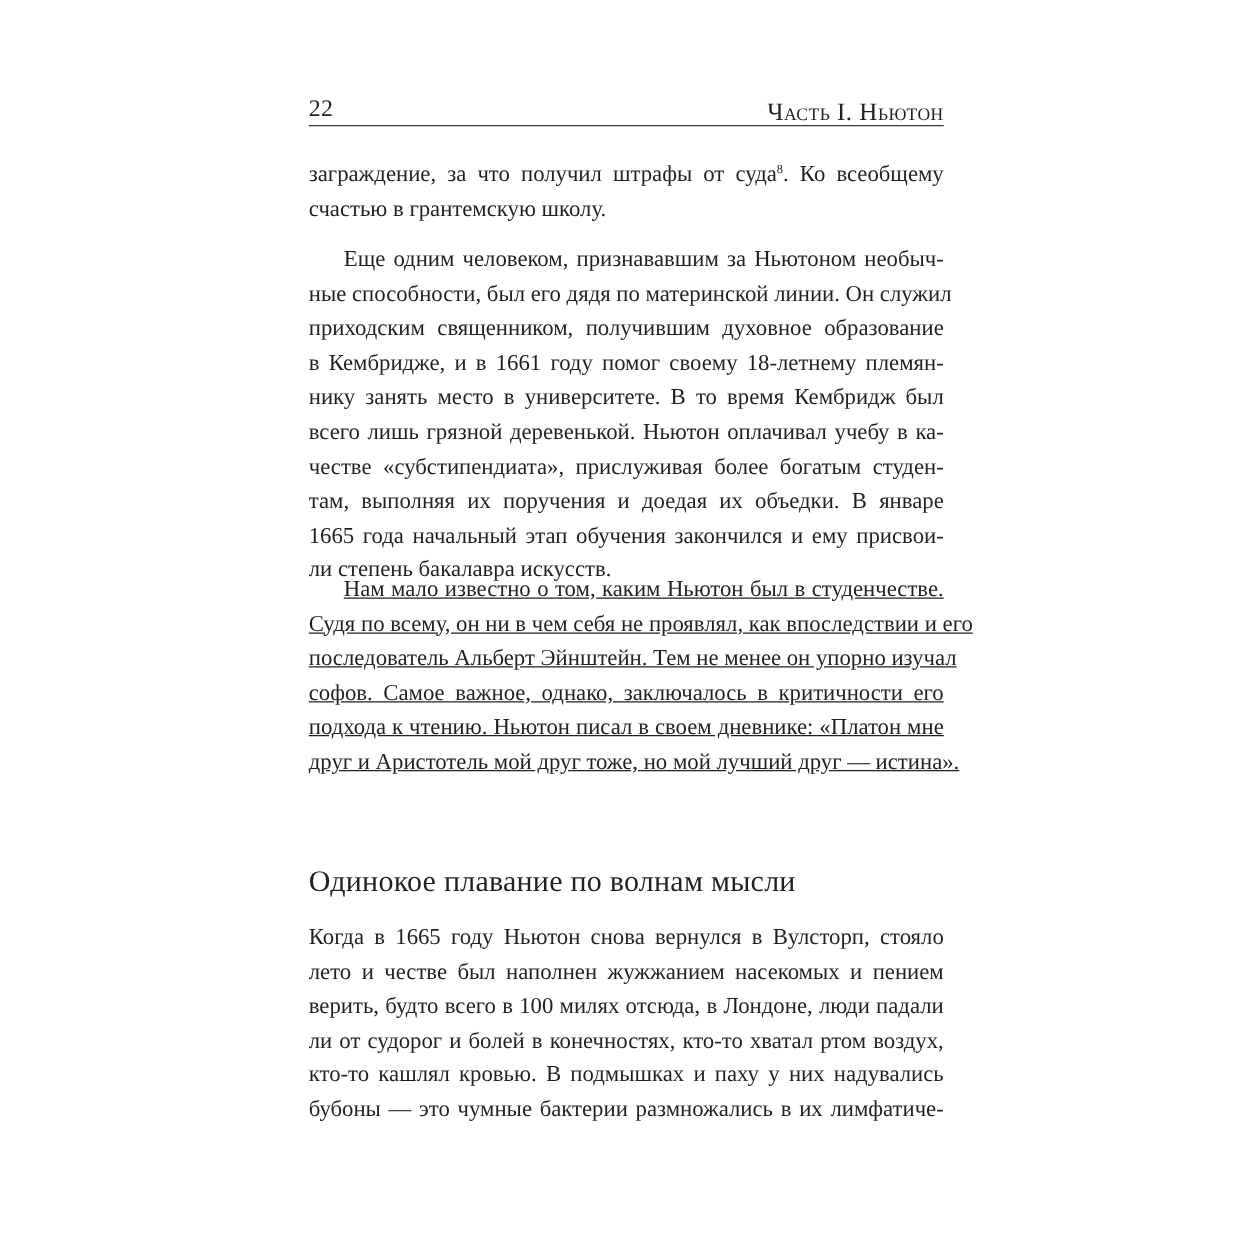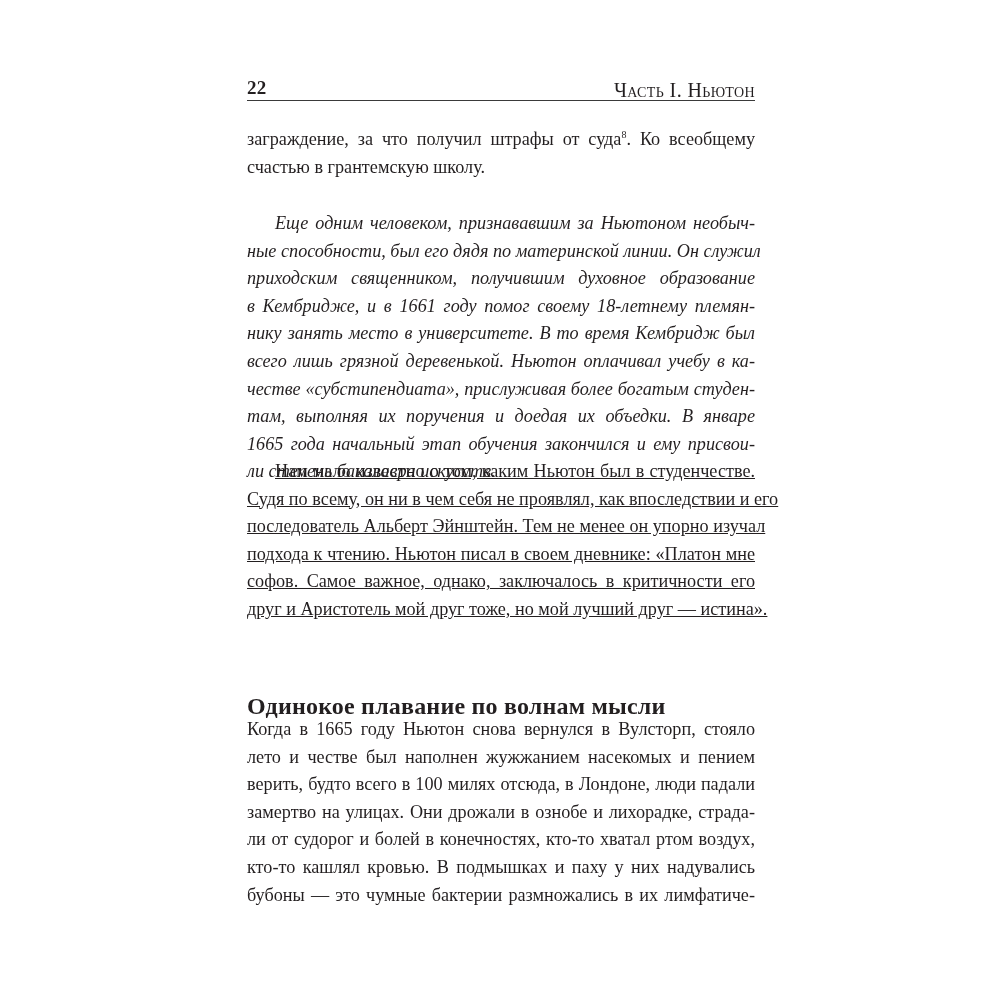--- a/index.html
+++ b/index.html
@@ -26,21 +26,21 @@
       top: 76px;
       left: 0;
       width: 508px;
       height: 24px;
       border-bottom: 1.5px solid #3a3a3a;
     }
     .folio {
       position: absolute;
       left: 0;
       top: 1px;
-      font-weight: bold;
+      font-weight: normal;
       font-size: 19px;
       letter-spacing: 0.3px;
     }
     .chapter-title {
       position: absolute;
       right: 0;
       top: 3px;
       font-size: 20px;
       font-variant: small-caps;
       letter-spacing: 0.4px;
@@ -65,33 +65,33 @@
     }
     .line.indent {
       padding-left: 28px;
     }
     .line sup {
       font-size: 10px;
       line-height: 0;
       vertical-align: 7px;
     }
     .block1 { top: 126px; }
-    .block2 { top: 210px; font-style: italic; }
+    .block2 { top: 194px; }
     .block3 { top: 458px; text-decoration: underline; }
     .section-heading {
       position: absolute;
       top: 671px;
       left: 0;
       width: 508px;
-      font-weight: bold;
+      font-weight: normal;
       font-size: 24px;
       letter-spacing: 0.2px;
       line-height: 30px;
     }
-    .block4 { top: 716px; }
+    .block4 { top: 736px; }
   </style>
 </head>
 <body>
 
 <div class="page">
 
   <div class="running-head">
     <span class="folio">22</span>
     <span class="chapter-title">Часть I. Ньютон</span>
   </div>
@@ -111,30 +111,29 @@
     <span class="line">честве «субстипендиата», прислуживая более богатым студен-</span>
     <span class="line">там, выполняя их поручения и доедая их объедки. В январе</span>
     <span class="line">1665 года начальный этап обучения закончился и ему присвои-</span>
     <span class="line last">ли степень бакалавра искусств.</span>
   </div>
 
   <div class="text-block block3">
     <span class="line indent">Нам мало известно о том, каким Ньютон был в студенчестве.</span>
     <span class="line">Судя по всему, он ни в чем себя не проявлял, как впоследствии и его</span>
     <span class="line">последователь Альберт Эйнштейн. Тем не менее он упорно изучал</span>
+    <span class="line">софов. Самое важное, однако, заключалось в критичности его</span>
     <span class="line">подхода к чтению. Ньютон писал в своем дневнике: «Платон мне</span>
-    <span class="line">софов. Самое важное, однако, заключалось в критичности его</span>
     <span class="line">друг и Аристотель мой друг тоже, но мой лучший друг — истина».</span>
   </div>
 
   <h2 class="section-heading">Одинокое плавание по волнам мысли</h2>
 
   <div class="text-block block4">
     <span class="line">Когда в 1665 году Ньютон снова вернулся в Вулсторп, стояло</span>
     <span class="line">лето и честве был наполнен жужжанием насекомых и пением</span>
     <span class="line">верить, будто всего в 100 милях отсюда, в Лондоне, люди падали</span>
-    <span class="line">замертво на улицах. Они дрожали в ознобе и лихорадке, страда-</span>
     <span class="line">ли от судорог и болей в конечностях, кто-то хватал ртом воздух,</span>
     <span class="line">кто-то кашлял кровью. В подмышках и паху у них надувались</span>
     <span class="line">бубоны — это чумные бактерии размножались в их лимфатиче-</span>
   </div>
 
 </div>
 
 </body></html>

